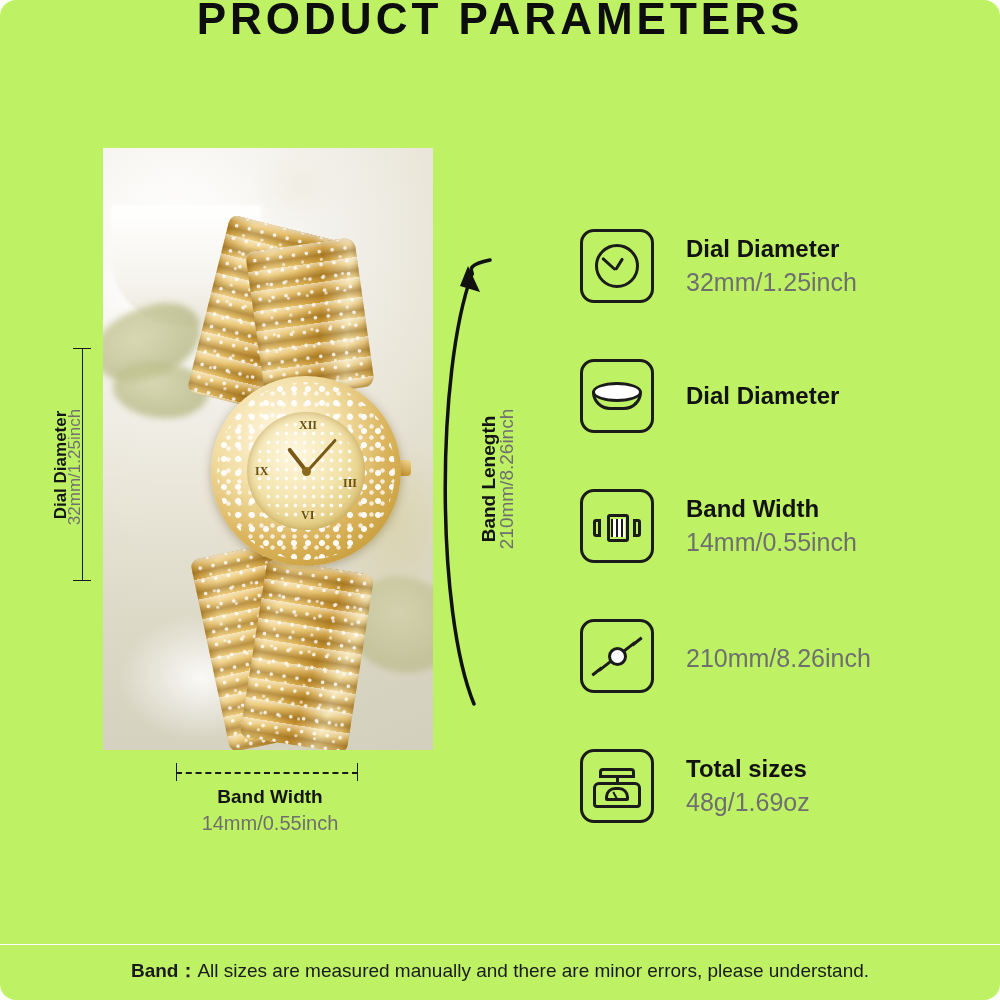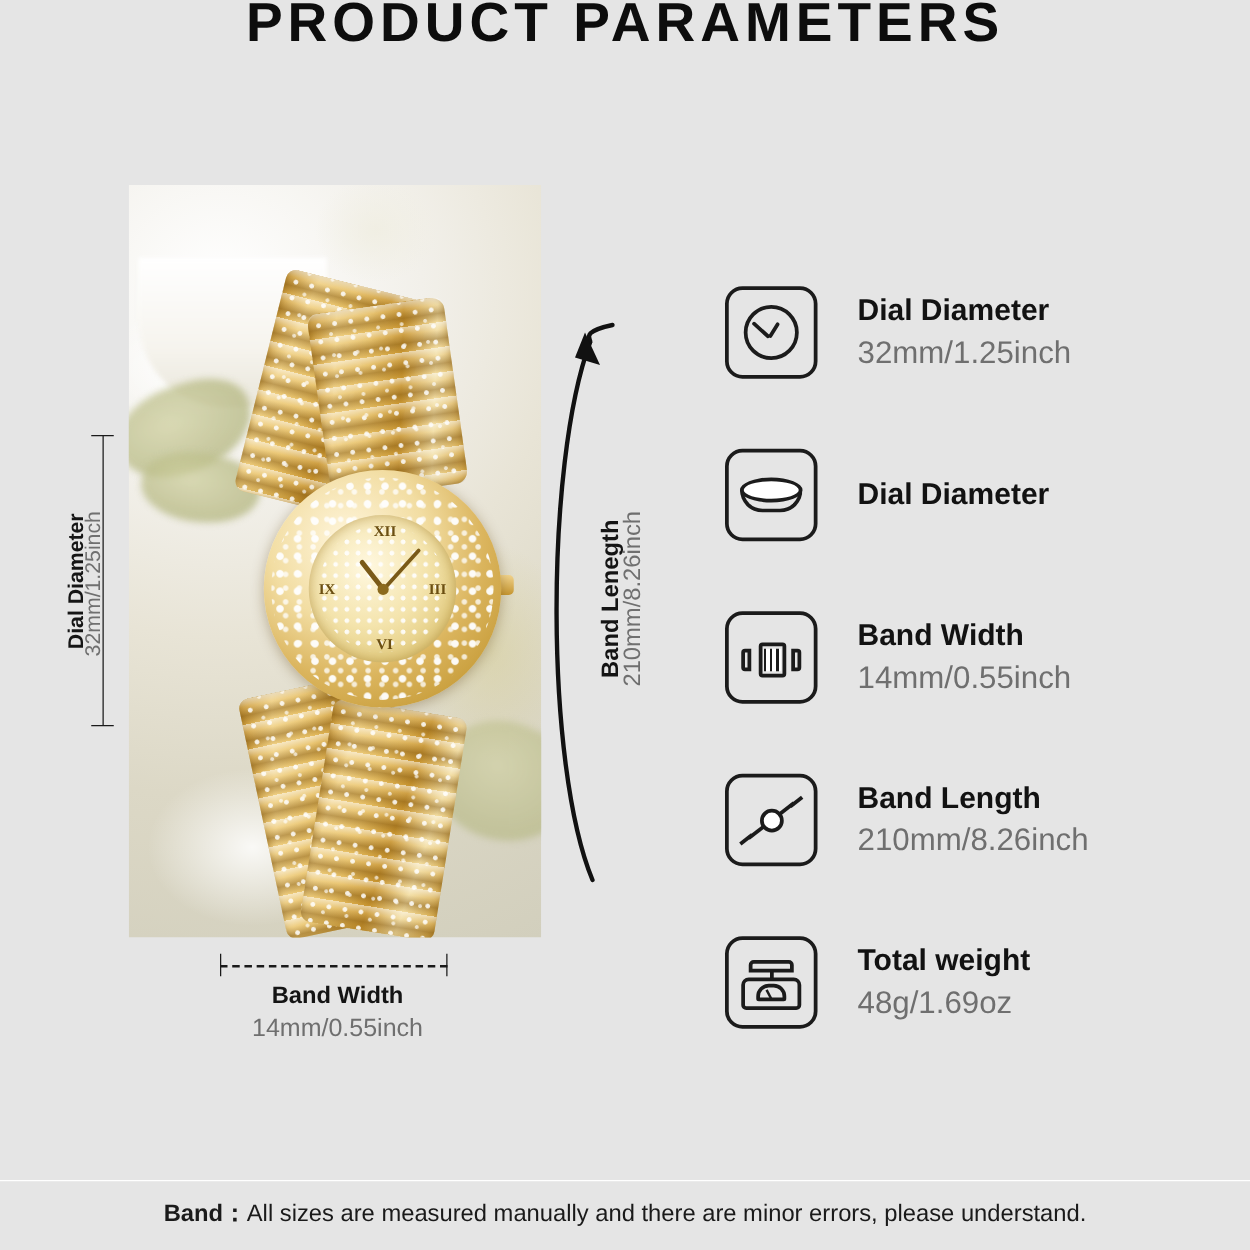--- a/index.html
+++ b/index.html
@@ -13,21 +13,22 @@
     position: relative;
     font-family: "Liberation Sans", sans-serif;
     color: #111111;
     overflow: hidden;
   }
   #page {
     position: absolute;
     left: 0; top: 0;
     width: 1000px;
     height: 1000px;
-    background: #e5e5e5;
+    background: #bef264;
+    border-radius: 16px;
   }
 
   
   .page-title {
     position: absolute;
     left: 0; top: -6px;
     width: 1000px;
     text-align: center;
     font-size: 44px;
     font-weight: bold;
@@ -417,21 +418,21 @@
         <div class="sparkles"></div>
       </div>
 
       <div class="crown"></div>
 
       <div class="case">
         <div class="case-gems"></div>
         <div class="dial">
           <div class="dial-gems"></div>
           <span class="numeral" style="left:52px; top:6px;">XII</span>
-          <span class="numeral" style="left:96px; top:52px;">III</span>
+          <span class="numeral" style="left:96px; top:64px;">III</span>
           <span class="numeral" style="left:54px; top:96px;">VI</span>
           <span class="numeral" style="left:8px;  top:52px;">IX</span>
           <div class="hand hour"></div>
           <div class="hand min"></div>
           <div class="pin"></div>
         </div>
       </div>
     </div>
   </div>
 
@@ -501,35 +502,34 @@
     </div>
 
     <div class="spec-row">
       <div class="spec-icon">
         <div class="ic-bl-bar"></div>
         <div class="ic-bl-ball"></div>
         <div class="ic-bl-cap" style="left:8px; top:48px; transform:rotate(-38deg);"></div>
         <div class="ic-bl-cap" style="left:48px; top:18px; transform:rotate(-38deg);"></div>
       </div>
       <div class="spec-text">
-        <div class="spec-title">Band Length</div>
         <div class="spec-value">210mm/8.26inch</div>
       </div>
     </div>
 
     <div class="spec-row">
       <div class="spec-icon">
         <div class="ic-scale-tray"></div>
         <div class="ic-scale-stem"></div>
         <div class="ic-scale-body"></div>
         <div class="ic-scale-dial"></div>
         <div class="ic-scale-needle"></div>
       </div>
       <div class="spec-text">
-        <div class="spec-title">Total weight</div>
+        <div class="spec-title">Total sizes</div>
         <div class="spec-value">48g/1.69oz</div>
       </div>
     </div>
 
   </div>
 
   <div class="divider"></div>
   <div class="tips">
     <span class="tips-label">Band：</span><span>All sizes are measured manually and there are minor errors, please understand.</span>
   </div>

